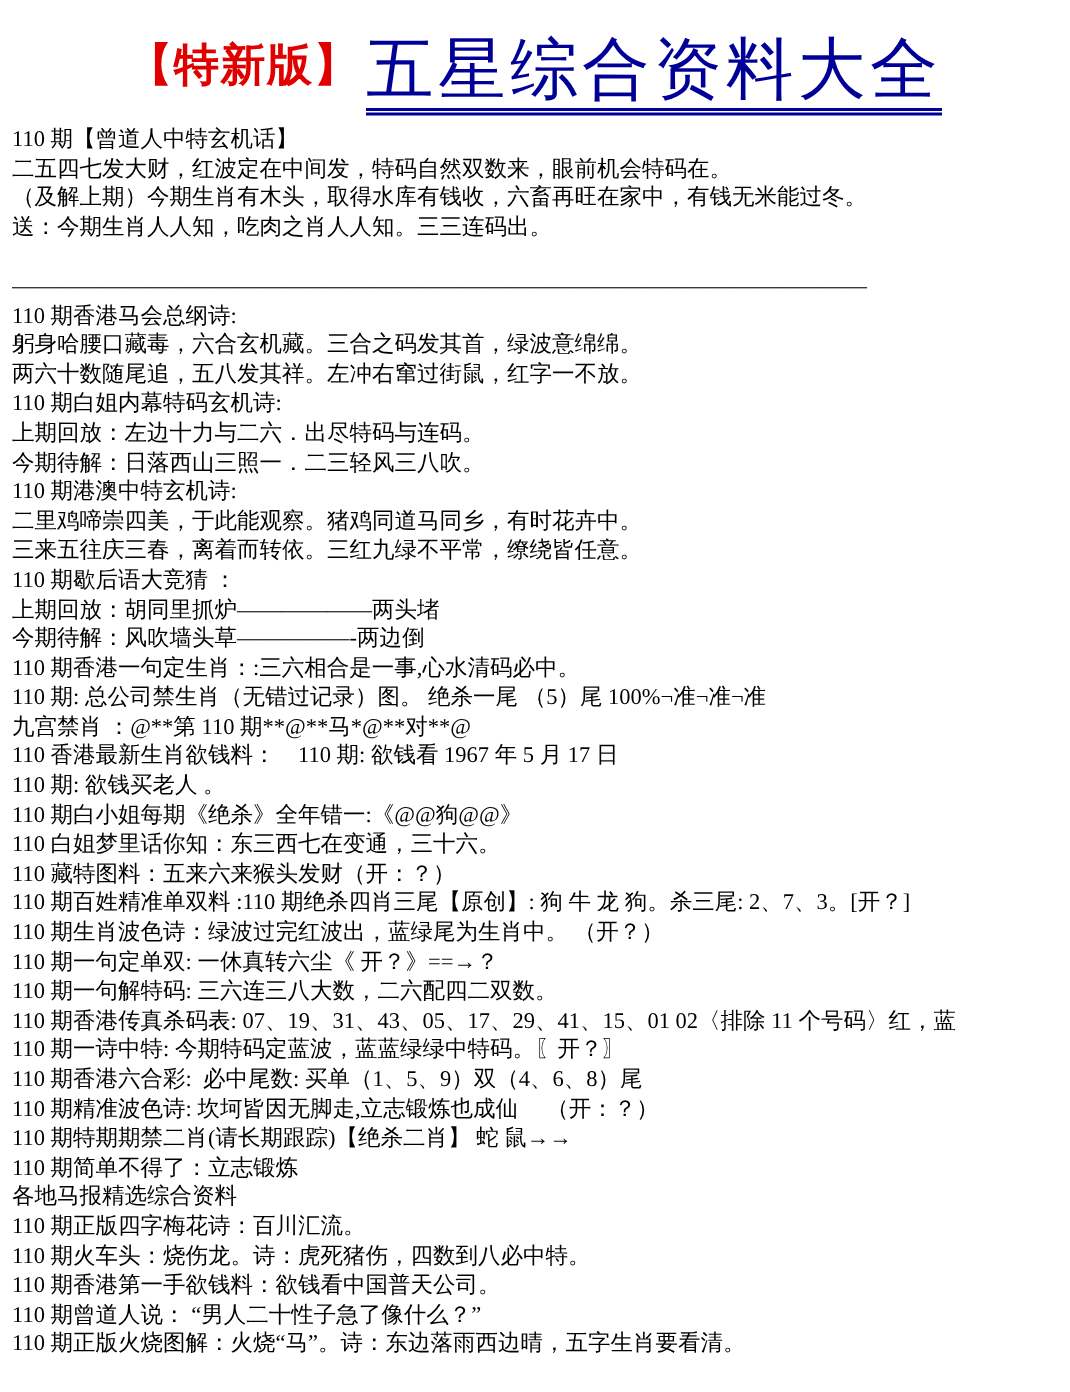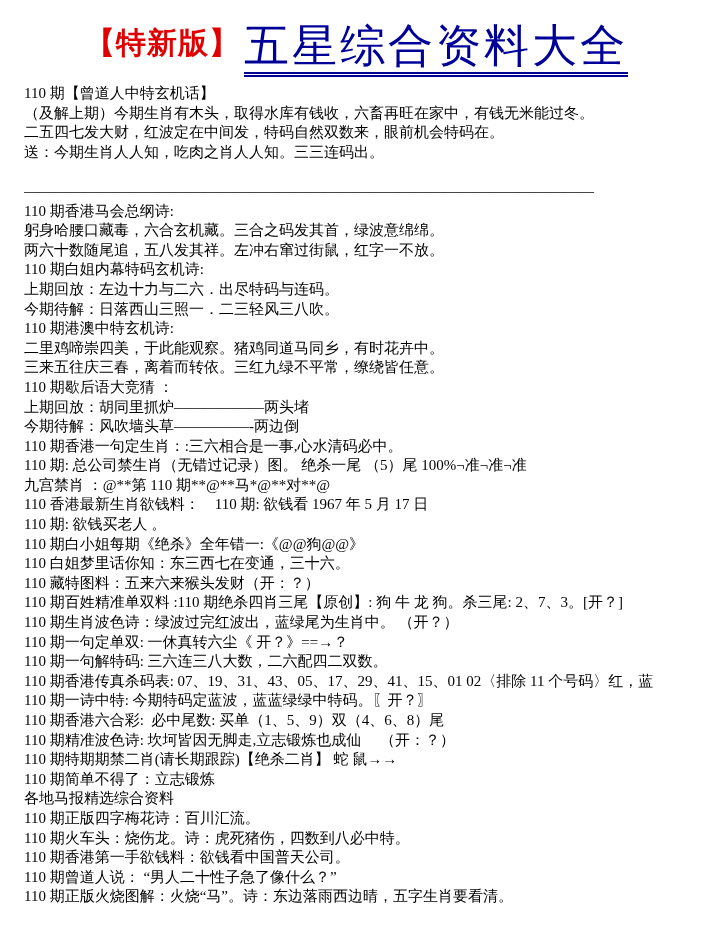--- a/index.html
+++ b/index.html
@@ -30,43 +30,43 @@
   .page-title {
     font-size: 45px;
     font-weight: normal;
     letter-spacing: 3px;
     border-bottom: 5px double;
     padding-bottom: 0;
     display: inline-block;
     line-height: 1.1;
   }
   .doc-body {
-    padding-left: 24px;
+    padding-left: 8px;
     padding-top: 2px;
   }
   .line {
     font-size: 15px;
     line-height: 19.6px;
     height: 19.6px;
     white-space: pre;
     overflow: hidden;
   }
 </style>
 </head>
 <body style="color: rgb(0, 0, 0); background: rgb(255, 255, 255);">
 
 <div class="page-header">
   <span class="edition-badge" style="color: rgb(224, 0, 0);">【特新版】</span>
   <span class="page-title" style="color: rgb(0, 0, 153); border-bottom-color: rgb(0, 0, 153);">五星综合资料大全</span>
 </div>
 
 <div class="doc-body" id="lines-container">
     <div class="line">110 期【曾道人中特玄机话】</div>
+    <div class="line">二五四七发大财，红波定在中间发，特码自然双数来，眼前机会特码在。</div>
     <div class="line">（及解上期）今期生肖有木头，取得水库有钱收，六畜再旺在家中，有钱无米能过冬。</div>
-    <div class="line">二五四七发大财，红波定在中间发，特码自然双数来，眼前机会特码在。</div>
     <div class="line">送：今期生肖人人知，吃肉之肖人人知。三三连码出。</div>
     <div class="line">&nbsp;</div>
     <div class="line">——————————————————————————————————————</div>
     <div class="line">110 期香港马会总纲诗:</div>
     <div class="line">躬身哈腰口藏毒，六合玄机藏。三合之码发其首，绿波意绵绵。</div>
     <div class="line">两六十数随尾追，五八发其祥。左冲右窜过街鼠，红字一不放。</div>
     <div class="line">110 期白姐内幕特码玄机诗:</div>
     <div class="line">上期回放：左边十力与二六．出尽特码与连码。</div>
     <div class="line">今期待解：日落西山三照一．二三轻风三八吹。</div>
     <div class="line">110 期港澳中特玄机诗:</div>

